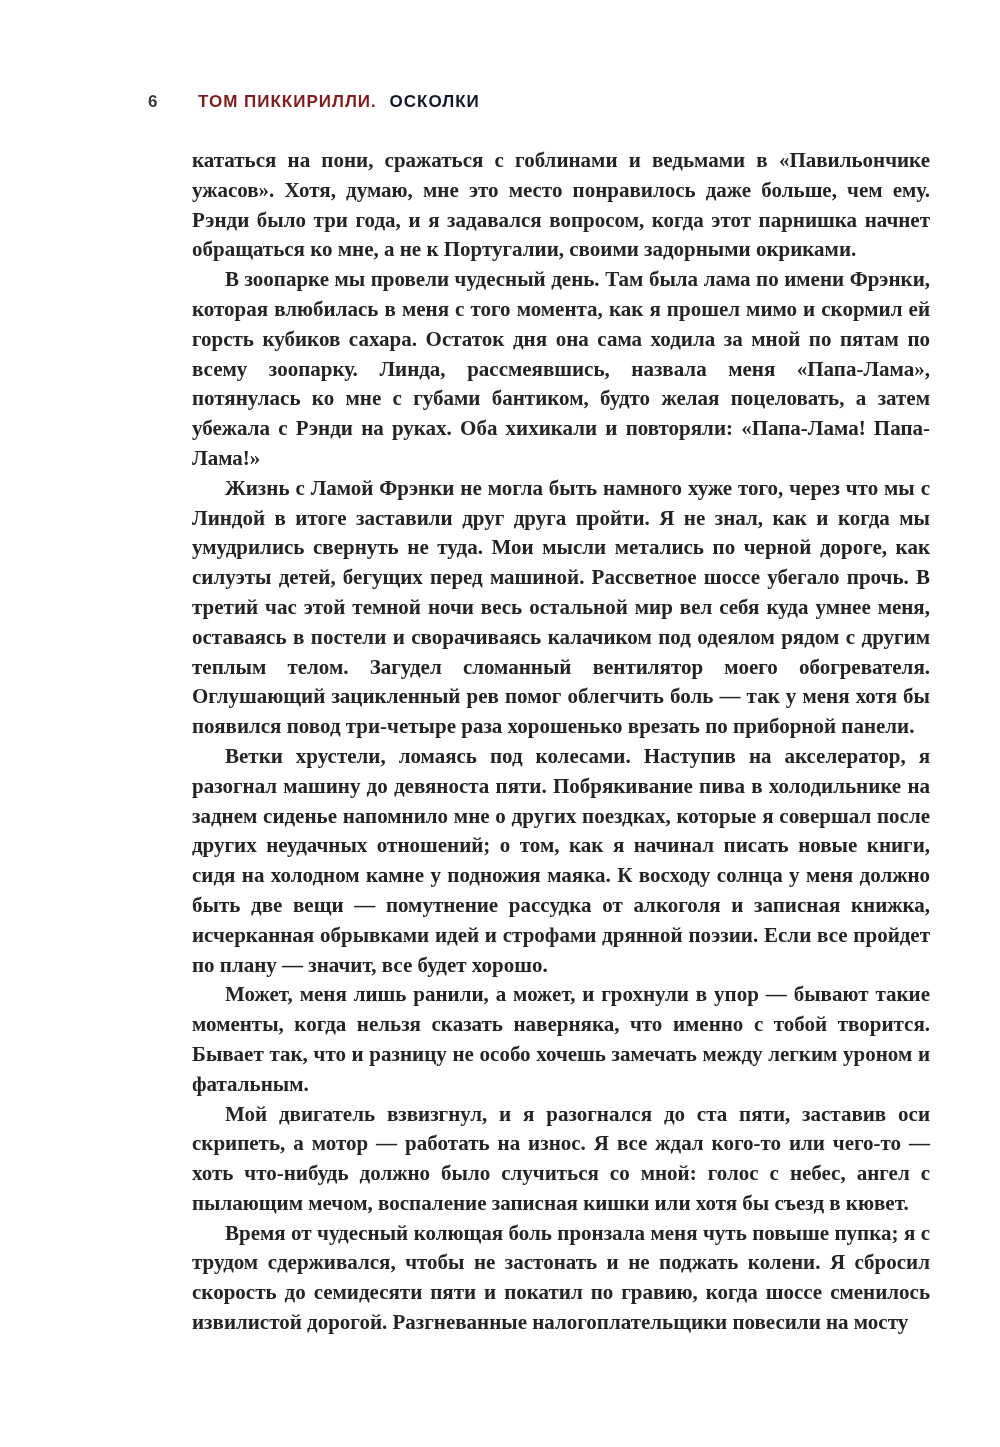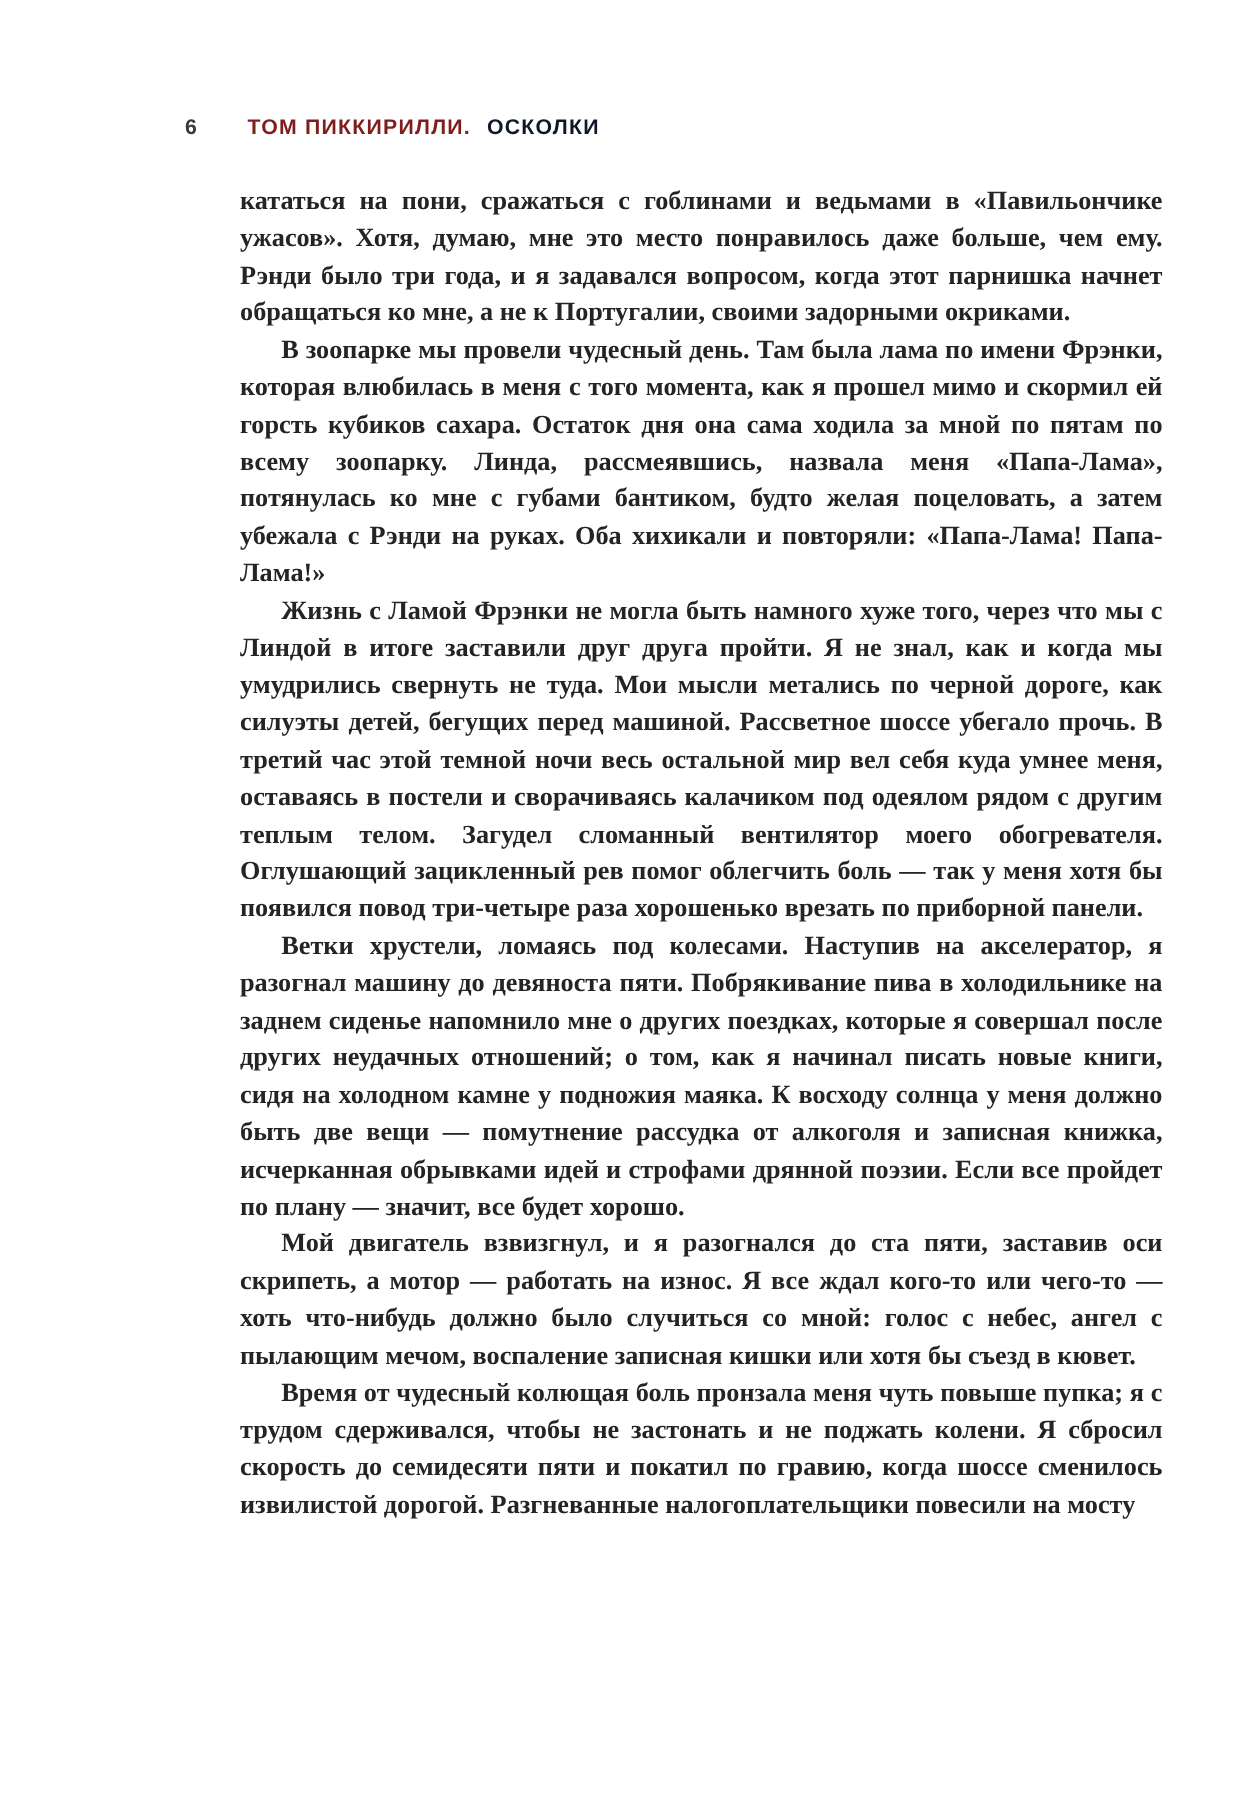--- a/index.html
+++ b/index.html
@@ -80,17 +80,18 @@
       <span class="author">ТОМ ПИККИРИЛЛИ.</span>
       <span class="book">ОСКОЛКИ</span>
     </span>
   </div>
 
   <div class="text-block">
     <p>кататься на пони, сражаться с гоблинами и ведьмами в «Павильончике ужасов». Хотя, думаю, мне это место понравилось даже больше, чем ему. Рэнди было три года, и я задавался вопросом, когда этот парнишка начнет обращаться ко мне, а не к Португалии, своими задорными окриками.</p>
     <p class="indent">В зоопарке мы провели чудесный день. Там была лама по имени Фрэнки, которая влюбилась в меня с того момента, как я прошел мимо и скормил ей горсть кубиков сахара. Остаток дня она сама ходила за мной по пятам по всему зоопарку. Линда, рассмеявшись, назвала меня «Папа-Лама», потянулась ко мне с губами бантиком, будто желая поцеловать, а затем убежала с Рэнди на руках. Оба хихикали и повторяли: «Папа-Лама! Папа-Лама!»</p>
     <p class="indent">Жизнь с Ламой Фрэнки не могла быть намного хуже того, через что мы с Линдой в итоге заставили друг друга пройти. Я не знал, как и когда мы умудрились свернуть не туда. Мои мысли метались по черной дороге, как силуэты детей, бегущих перед машиной. Рассветное шоссе убегало прочь. В третий час этой темной ночи весь остальной мир вел себя куда умнее меня, оставаясь в постели и сворачиваясь калачиком под одеялом рядом с другим теплым телом. Загудел сломанный вентилятор моего обогревателя. Оглушающий зацикленный рев помог облегчить боль — так у меня хотя бы появился повод три-четыре раза хорошенько врезать по приборной панели.</p>
     <p class="indent">Ветки хрустели, ломаясь под колесами. Наступив на акселератор, я разогнал машину до девяноста пяти. Побрякивание пива в холодильнике на заднем сиденье напомнило мне о других поездках, которые я совершал после других неудачных отношений; о том, как я начинал писать новые книги, сидя на холодном камне у подножия маяка. К восходу солнца у меня должно быть две вещи — помутнение рассудка от алкоголя и записная книжка, исчерканная обрывками идей и строфами дрянной поэзии. Если все пройдет по плану — значит, все будет хорошо.</p>
+    <p class="indent">Может, меня лишь ранили, а может, и грохнули в упор — бывают такие моменты, когда нельзя сказать наверняка, что именно с тобой творится. Бывает так, что и разницу не особо хочешь замечать между легким уроном и фатальным.</p>
     <p class="indent">Мой двигатель взвизгнул, и я разогнался до ста пяти, заставив оси скрипеть, а мотор — работать на износ. Я все ждал кого-то или чего-то — хоть что-нибудь должно было случиться со мной: голос с небес, ангел с пылающим мечом, воспаление записная кишки или хотя бы съезд в кювет.</p>
     <p class="indent">Время от чудесный колющая боль пронзала меня чуть повыше пупка; я с трудом сдерживался, чтобы не застонать и не поджать колени. Я сбросил скорость до семидесяти пяти и покатил по гравию, когда шоссе сменилось извилистой дорогой. Разгневанные налогоплательщики повесили на мосту</p>
   </div>
 
 </div>
 
 </body></html>

